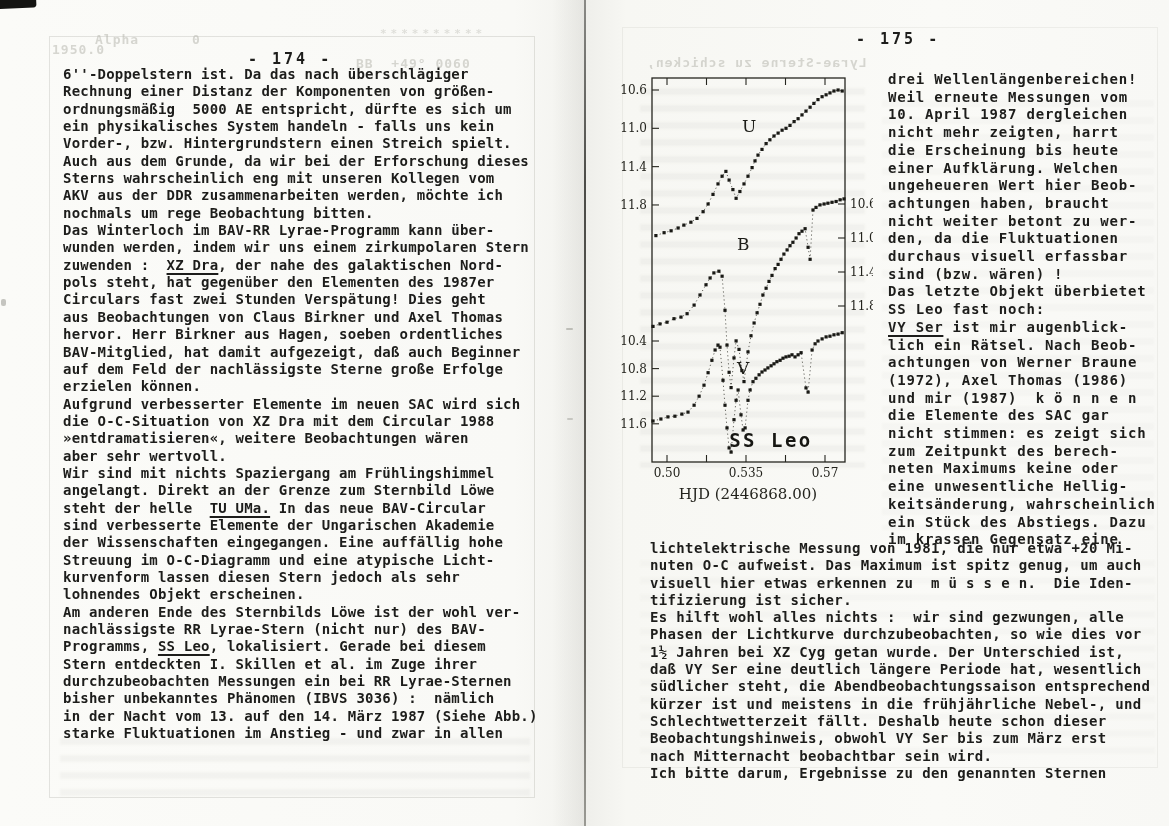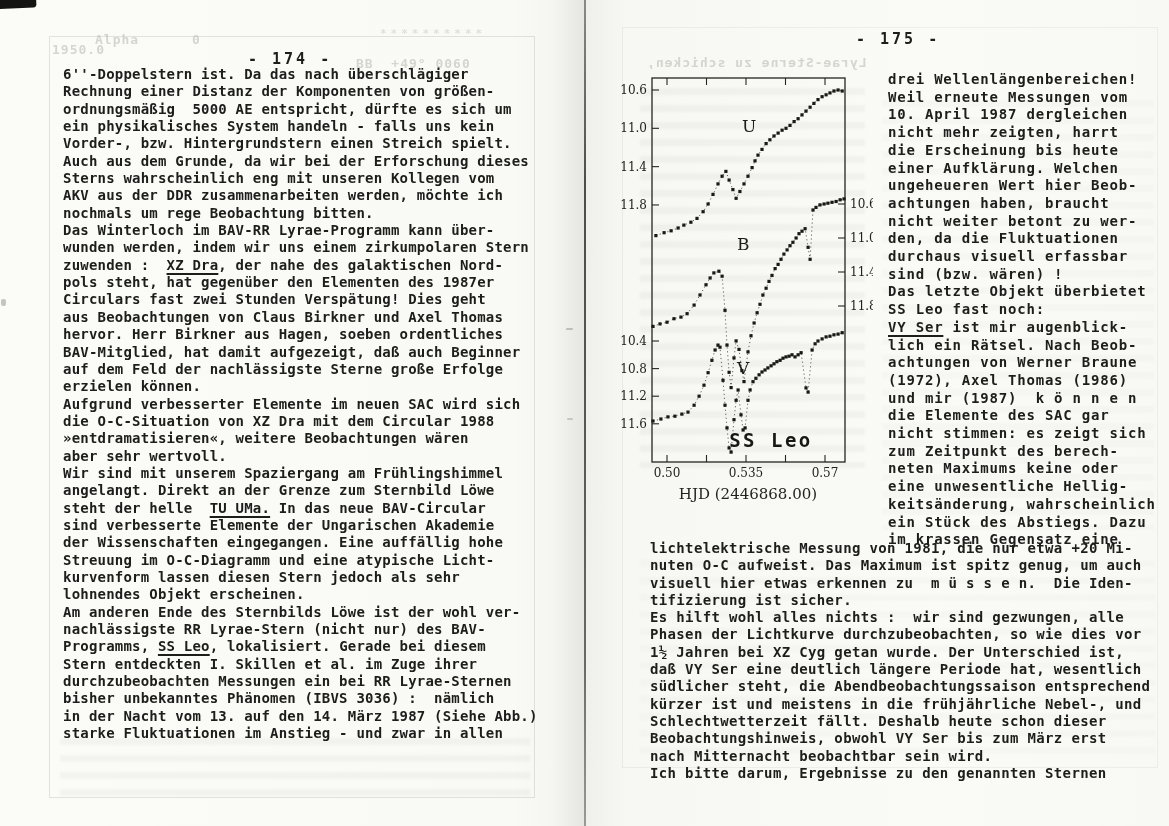--- a/index.html
+++ b/index.html
@@ -82,21 +82,21 @@
         <div class="tline">Circulars fast zwei Stunden Verspätung! Dies geht</div>
         <div class="tline">aus Beobachtungen von Claus Birkner und Axel Thomas</div>
         <div class="tline">hervor. Herr Birkner aus Hagen, soeben ordentliches</div>
         <div class="tline">BAV-Mitglied, hat damit aufgezeigt, daß auch Beginner</div>
         <div class="tline">auf dem Feld der nachlässigste Sterne große Erfolge</div>
         <div class="tline">erzielen können.</div>
         <div class="tline">Aufgrund verbesserter Elemente im neuen SAC wird sich</div>
         <div class="tline">die O-C-Situation von XZ Dra mit dem Circular 1988</div>
         <div class="tline">»entdramatisieren«, weitere Beobachtungen wären</div>
         <div class="tline">aber sehr wertvoll.</div>
-        <div class="tline">Wir sind mit unserem Spaziergang am Frühlingshimmel</div>
+        <div class="tline">Wir sind mit nichts Spaziergang am Frühlingshimmel</div>
         <div class="tline">angelangt. Direkt an der Grenze zum Sternbild Löwe</div>
         <div class="tline">steht der helle  <span class="u">TU UMa.</span> In das neue BAV-Circular</div>
         <div class="tline">sind verbesserte Elemente der Ungarischen Akademie</div>
         <div class="tline">der Wissenschaften eingegangen. Eine auffällig hohe</div>
         <div class="tline">Streuung im O-C-Diagramm und eine atypische Licht-</div>
         <div class="tline">kurvenform lassen diesen Stern jedoch als sehr</div>
         <div class="tline">lohnendes Objekt erscheinen.</div>
         <div class="tline">Am anderen Ende des Sternbilds Löwe ist der wohl ver-</div>
         <div class="tline">nachlässigste RR Lyrae-Stern (nicht nur) des BAV-</div>
         <div class="tline">Programms, <span class="u">SS Leo</span>, lokalisiert. Gerade bei diesem</div>

